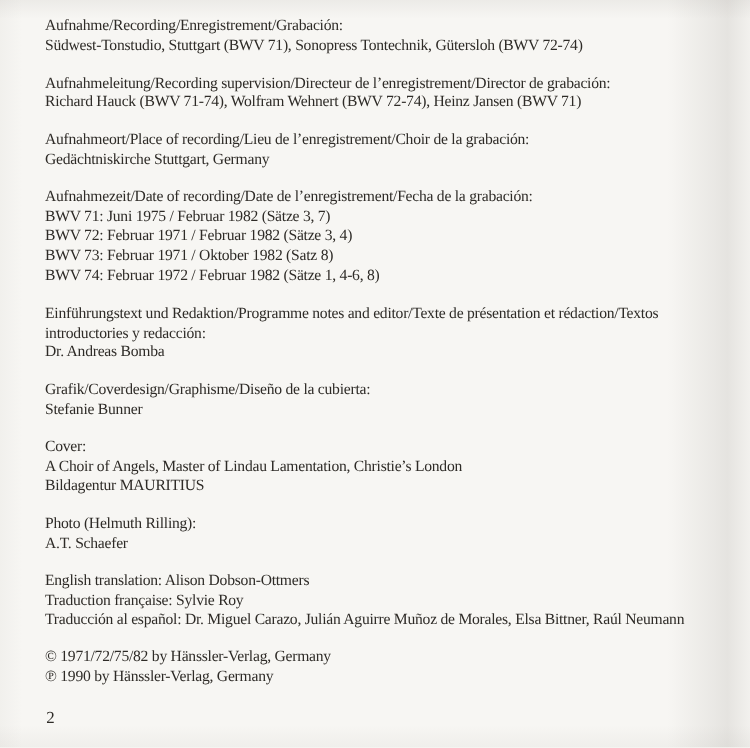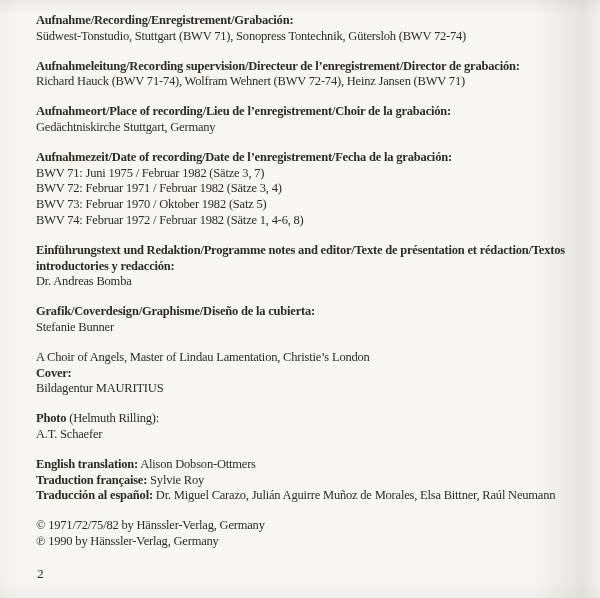--- a/index.html
+++ b/index.html
@@ -39,21 +39,21 @@
   .section {
     margin: 0 0 14px 0;
   }
   .line {
     font-size: 12.5px;
     line-height: 15.8px;
     letter-spacing: -0.2px;
     white-space: nowrap;
   }
   .seg-bold {
-    font-weight: bold;
+    font-weight: normal;
   }
   .page-number {
     position: absolute;
     left: 37px;
     top: 566px;
     font-size: 13.5px;
     letter-spacing: 0;
   }
 </style>
 </head>
@@ -70,35 +70,35 @@
         <div class="line"><span class="seg-regular">Richard Hauck (BWV 71-74), Wolfram Wehnert (BWV 72-74), Heinz Jansen (BWV 71)</span></div>
       </div>
       <div class="section">
         <div class="line"><span class="seg-bold">Aufnahmeort/Place of recording/Lieu de l’enregistrement/Choir de la grabación:</span></div>
         <div class="line"><span class="seg-regular">Gedächtniskirche Stuttgart, Germany</span></div>
       </div>
       <div class="section">
         <div class="line"><span class="seg-bold">Aufnahmezeit/Date of recording/Date de l’enregistrement/Fecha de la grabación:</span></div>
         <div class="line"><span class="seg-regular">BWV 71: Juni 1975 / Februar 1982 (Sätze 3, 7)</span></div>
         <div class="line"><span class="seg-regular">BWV 72: Februar 1971 / Februar 1982 (Sätze 3, 4)</span></div>
-        <div class="line"><span class="seg-regular">BWV 73: Februar 1970 / Oktober 1982 (Satz 5)</span></div>
+        <div class="line"><span class="seg-regular">BWV 73: Februar 1971 / Oktober 1982 (Satz 8)</span></div>
         <div class="line"><span class="seg-regular">BWV 74: Februar 1972 / Februar 1982 (Sätze 1, 4-6, 8)</span></div>
       </div>
       <div class="section">
         <div class="line"><span class="seg-bold">Einführungstext und Redaktion/Programme notes and editor/Texte de présentation et rédaction/Textos</span></div>
         <div class="line"><span class="seg-bold">introductories y redacción:</span></div>
         <div class="line"><span class="seg-regular">Dr. Andreas Bomba</span></div>
       </div>
       <div class="section">
         <div class="line"><span class="seg-bold">Grafik/Coverdesign/Graphisme/Diseño de la cubierta:</span></div>
         <div class="line"><span class="seg-regular">Stefanie Bunner</span></div>
       </div>
       <div class="section">
+        <div class="line"><span class="seg-bold">Cover:</span></div>
         <div class="line"><span class="seg-regular">A Choir of Angels, Master of Lindau Lamentation, Christie’s London</span></div>
-        <div class="line"><span class="seg-bold">Cover:</span></div>
         <div class="line"><span class="seg-regular">Bildagentur MAURITIUS</span></div>
       </div>
       <div class="section">
         <div class="line"><span class="seg-bold">Photo</span><span class="seg-regular"> (Helmuth Rilling):</span></div>
         <div class="line"><span class="seg-regular">A.T. Schaefer</span></div>
       </div>
       <div class="section">
         <div class="line"><span class="seg-bold">English translation:</span><span class="seg-regular"> Alison Dobson-Ottmers</span></div>
         <div class="line"><span class="seg-bold">Traduction française:</span><span class="seg-regular"> Sylvie Roy</span></div>
         <div class="line"><span class="seg-bold">Traducción al español:</span><span class="seg-regular"> Dr. Miguel Carazo, Julián Aguirre Muñoz de Morales, Elsa Bittner, Raúl Neumann</span></div>

